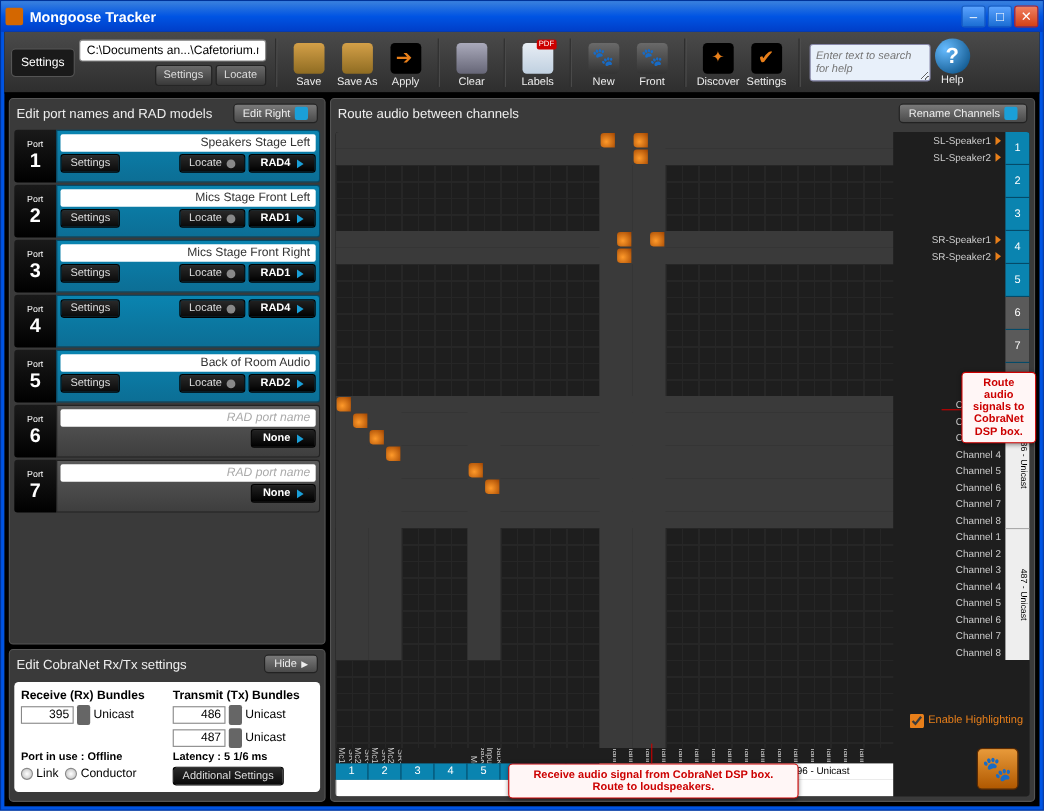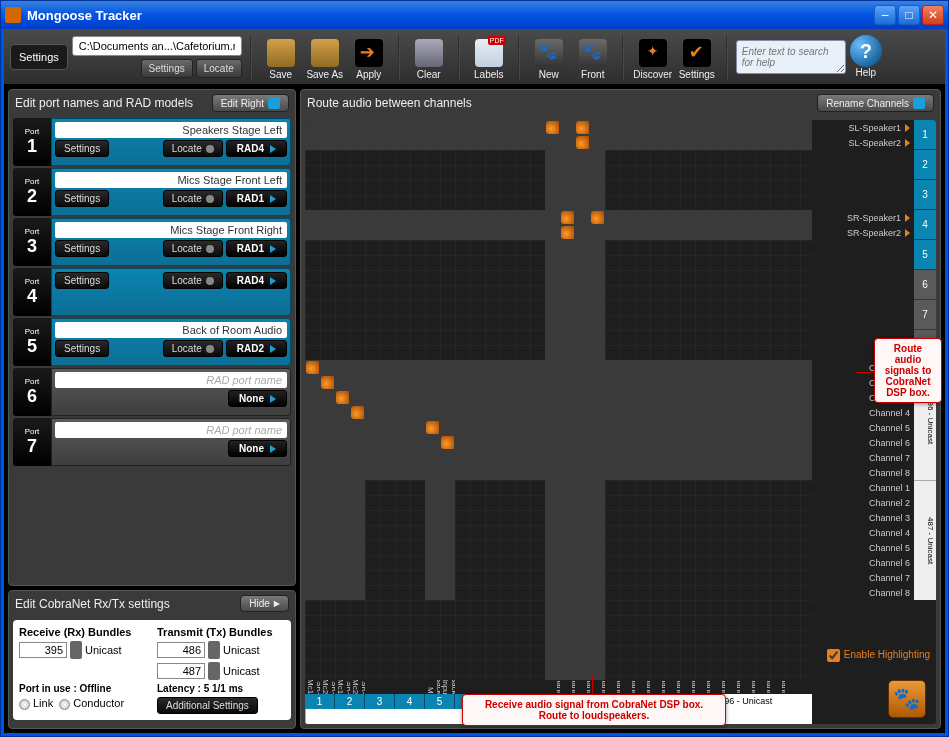--- a/index.html
+++ b/index.html
@@ -336,21 +336,21 @@
               <div class="bundle-row">
                   <input class="bundle-in" value="486" style="">
                   <div class="spin"></div>
                   <span>Unicast</span>
                 </div>
               <div class="bundle-row">
                   <input class="bundle-in" value="487" style="">
                   <div class="spin"></div>
                   <span>Unicast</span>
                 </div>
-              <div class="rx-foot">Latency : 5 1/1 ms</div>
+              <div class="rx-foot">Latency : 5 1/6 ms</div>
               <div class="pbtn" style="width:fit-content">Additional Settings</div>
             </div>
           </div>
         </div>
       </div>
 
       <div class="right-col">
         <div class="panel-header">
           <span>Route audio between channels</span>
           <span class="spacer"></span>

